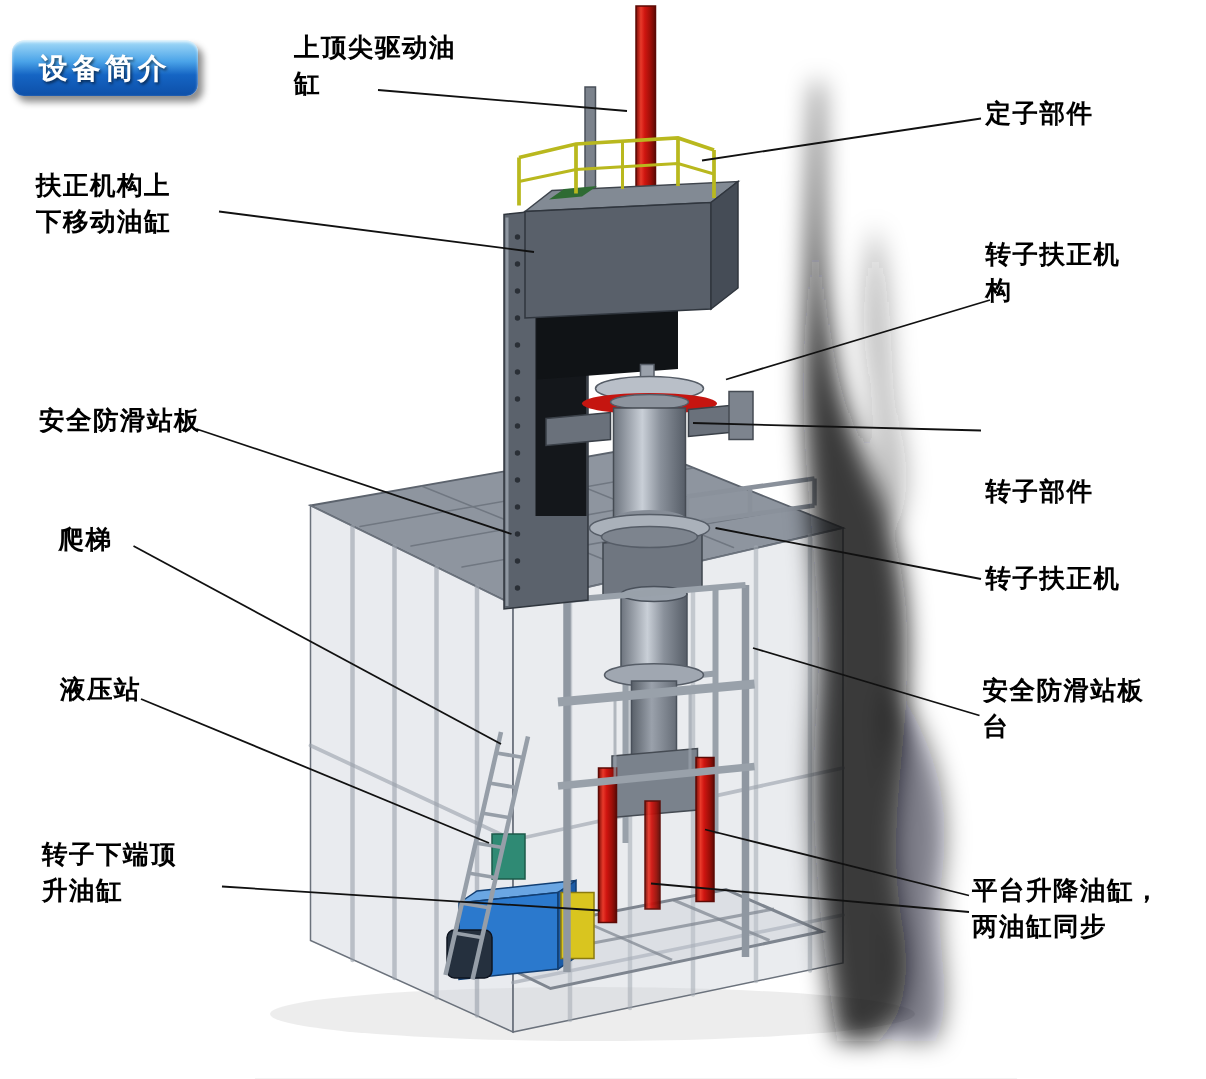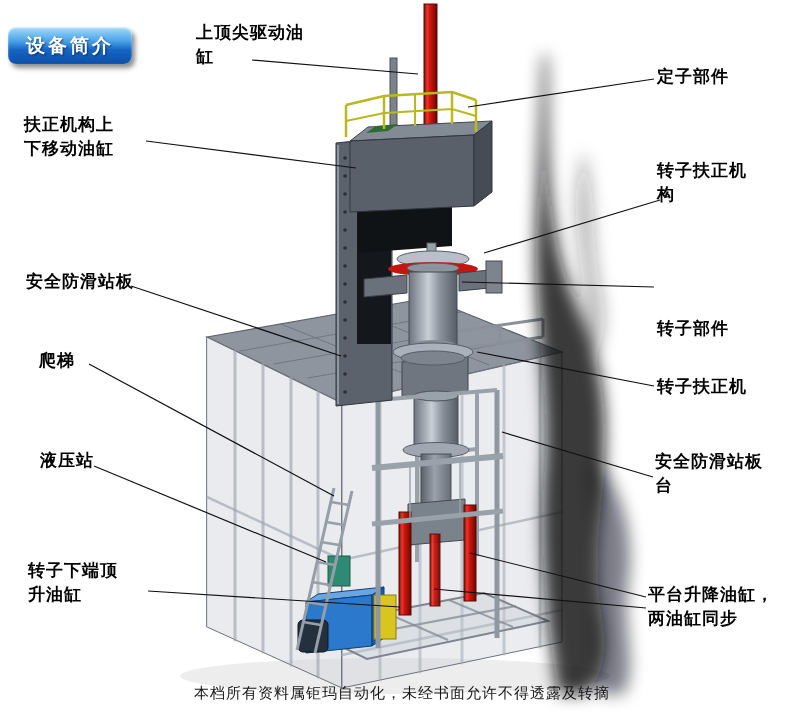--- a/index.html
+++ b/index.html
@@ -252,14 +252,13 @@
   <div class="label" style="left:39px;top:348px;">爬梯</div>
   <div class="label" style="left:657px;top:374px;">转子扶正机</div>
   <div class="label" style="left:40px;top:448px;">液压站</div>
   <div class="label" style="left:655px;top:449px;">安全防滑站板
 台</div>
   <div class="label" style="left:28px;top:558px;">转子下端顶
 升油缸</div>
   <div class="label" style="left:648px;top:582px;">平台升降油缸，
 两油缸同步</div>
 
-  <div class="footer">本档所有资料属钜玛自动化，未经书面允许不得透露及转摘</div>
 </div>
 
 </body></html>

